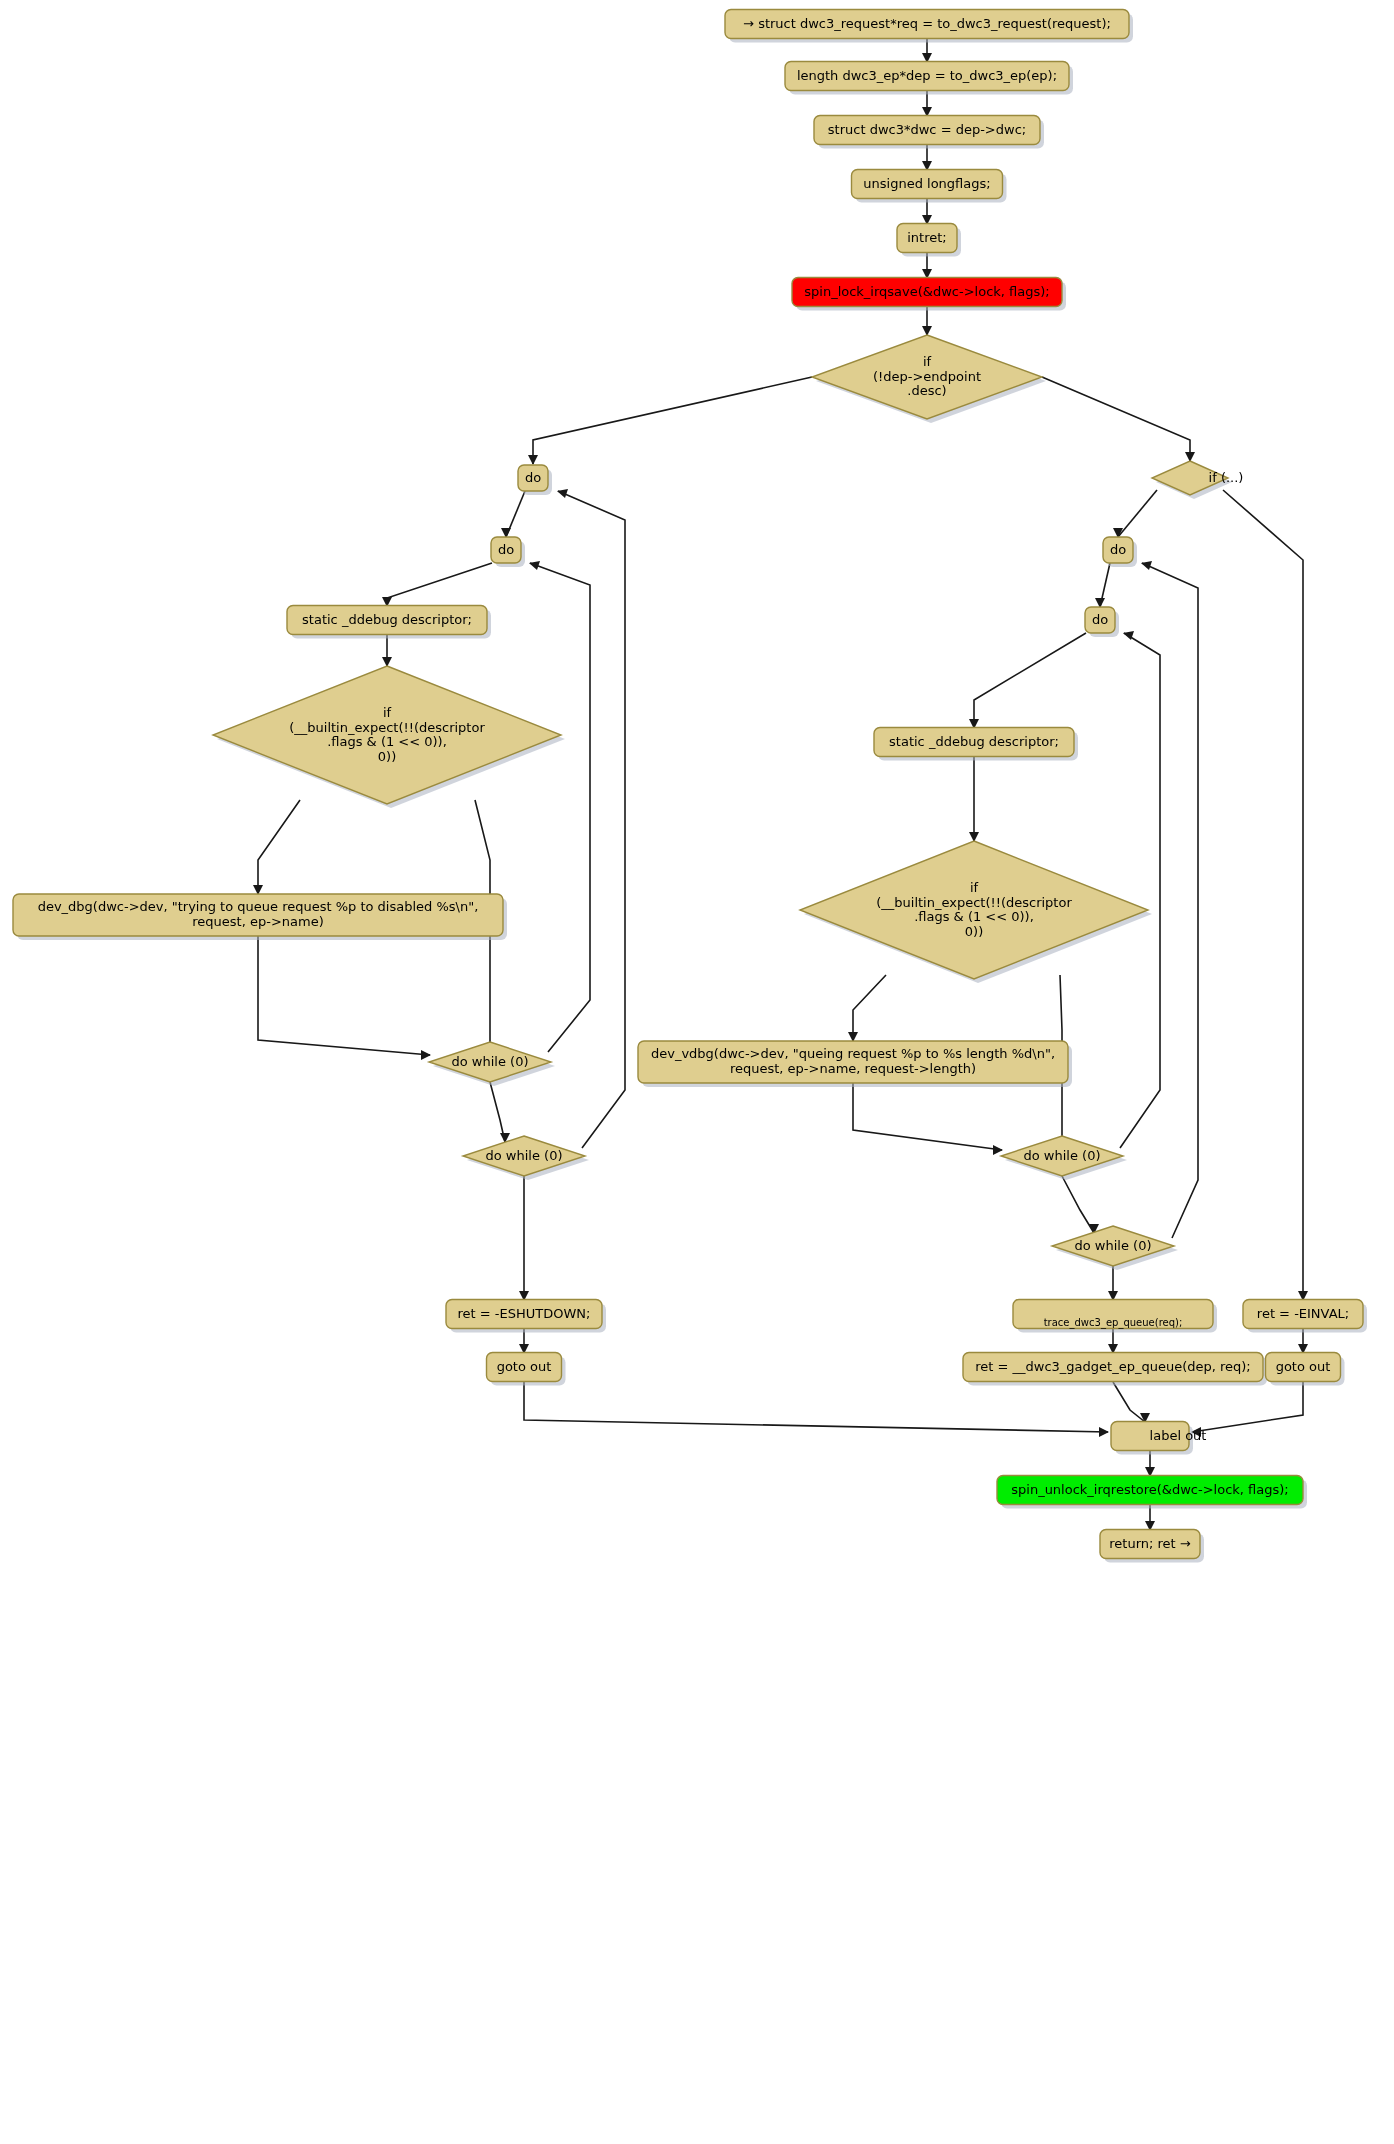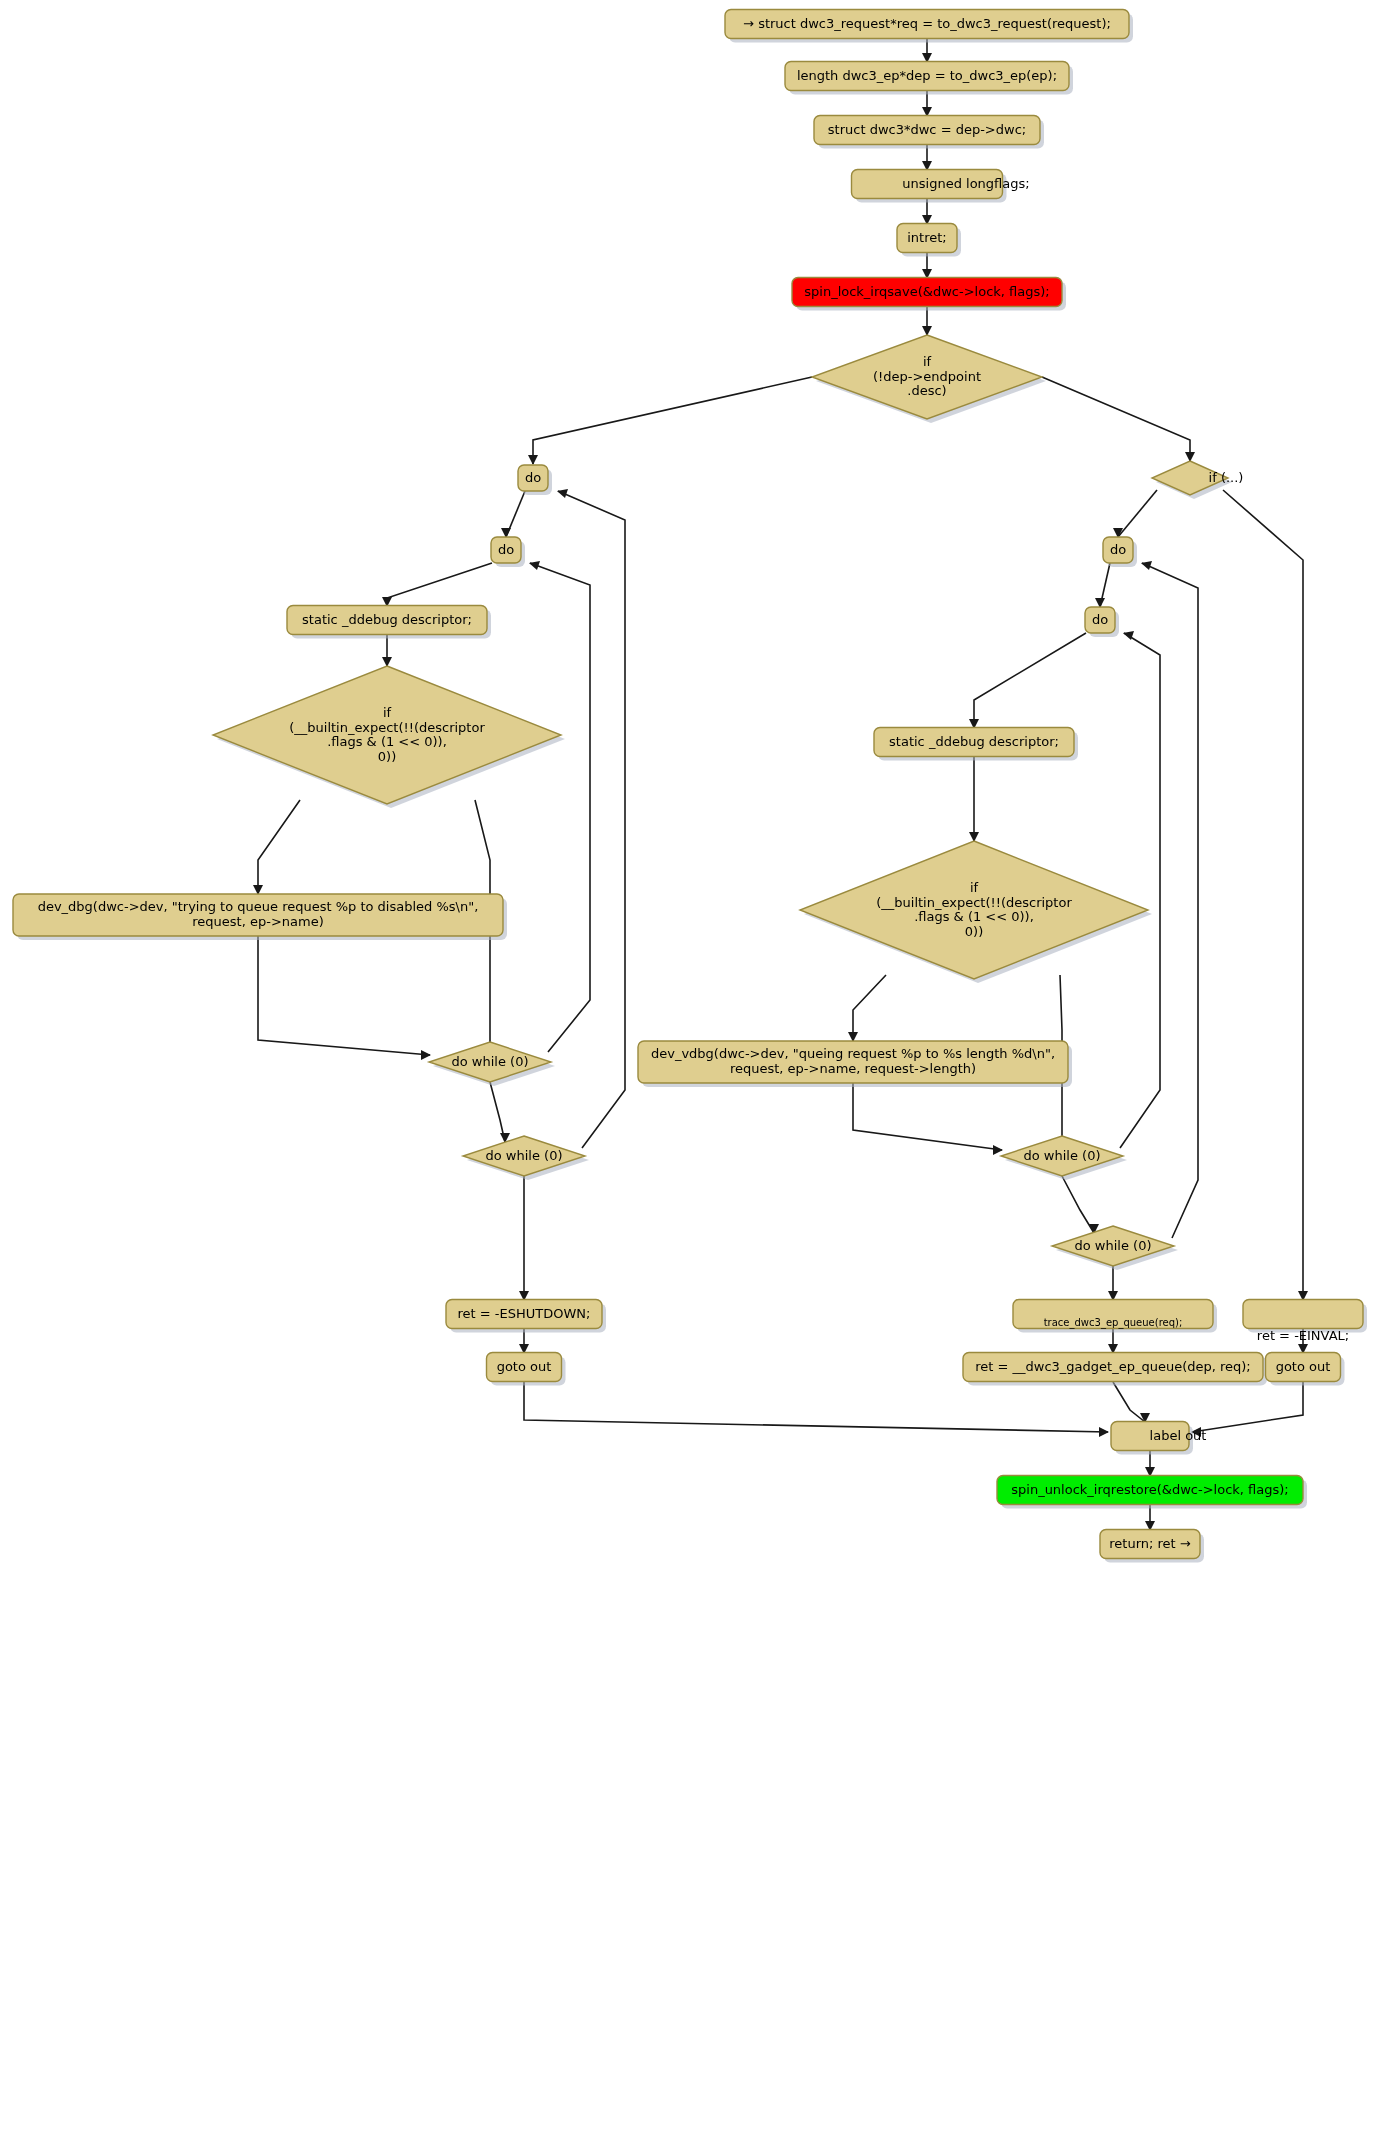--- a/index.html
+++ b/index.html
@@ -264,21 +264,21 @@
       </g>
       <g>
         <rect x="1104" y="1533.5" width="100" height="29" rx="6" ry="6" class="node-shadow"></rect>
         <rect x="1100" y="1529.5" width="100" height="29" rx="6" ry="6" class="node-rect fill-default"></rect>
       </g>
     </svg>
   <div id="label-layer">
       <div class="node-label" style="left: 927px; top: 24px; font-size: 13px;">→ struct dwc3_request*req = to_dwc3_request(request);</div>
       <div class="node-label" style="left: 927px; top: 76px; font-size: 13px;">length dwc3_ep*dep = to_dwc3_ep(ep);</div>
       <div class="node-label" style="left: 927px; top: 130px; font-size: 13px;">struct dwc3*dwc = dep-&gt;dwc;</div>
-      <div class="node-label" style="left: 927px; top: 184px; font-size: 13px; margin-left: 39px;">unsigned longflags;</div>
+      <div class="node-label" style="left: 927px; top: 184px; font-size: 13px;">unsigned longflags;</div>
       <div class="node-label" style="left: 927px; top: 238px; font-size: 13px;">intret;</div>
       <div class="node-label" style="left: 927px; top: 292px; font-size: 13px;">spin_lock_irqsave(&amp;dwc-&gt;lock, flags);</div>
       <div class="node-label" style="left: 927px; top: 377px; font-size: 13px;">if
 (!dep-&gt;endpoint
 .desc)</div>
       <div class="node-label" style="left: 533px; top: 478px; font-size: 13px;">do</div>
       <div class="node-label" style="left: 506px; top: 550px; font-size: 13px;">do</div>
       <div class="node-label" style="left: 387px; top: 620px; font-size: 13px;">static _ddebug descriptor;</div>
       <div class="node-label" style="left: 387px; top: 735px; font-size: 13px;">if
 (__builtin_expect(!!(descriptor
@@ -297,19 +297,19 @@
       <div class="node-label" style="left: 974px; top: 910px; font-size: 13px;">if
 (__builtin_expect(!!(descriptor
 .flags &amp; (1 &lt;&lt; 0)),
 0))</div>
       <div class="node-label" style="left: 853px; top: 1062px; font-size: 13px;">dev_vdbg(dwc-&gt;dev, "queing request %p to %s length %d\n",
 request, ep-&gt;name, request-&gt;length)</div>
       <div class="node-label" style="left: 1062px; top: 1156px; font-size: 13px;">do while (0)</div>
       <div class="node-label" style="left: 1113px; top: 1246px; font-size: 13px;">do while (0)</div>
       <div class="node-label" style="left: 1113px; top: 1323px; font-size: 10px;">trace_dwc3_ep_queue(req);</div>
       <div class="node-label" style="left: 1113px; top: 1367px; font-size: 13px;">ret = __dwc3_gadget_ep_queue(dep, req);</div>
-      <div class="node-label" style="left: 1303px; top: 1314px; font-size: 13px; margin-top: 22px;">ret = -EINVAL;</div>
+      <div class="node-label" style="left: 1303px; top: 1314px; font-size: 13px;">ret = -EINVAL;</div>
       <div class="node-label" style="left: 1303px; top: 1367px; font-size: 13px;">goto out</div>
       <div class="node-label" style="left: 1150px; top: 1436px; font-size: 13px; margin-left: 28px;">label out</div>
       <div class="node-label" style="left: 1150px; top: 1490px; font-size: 13px; text-align: center;">spin_unlock_irqrestore(&amp;dwc-&gt;lock, flags);</div>
       <div class="node-label" style="left: 1150px; top: 1544px; font-size: 13px;">return; ret →</div>
     </div>
 </div>
 
 </body></html>

